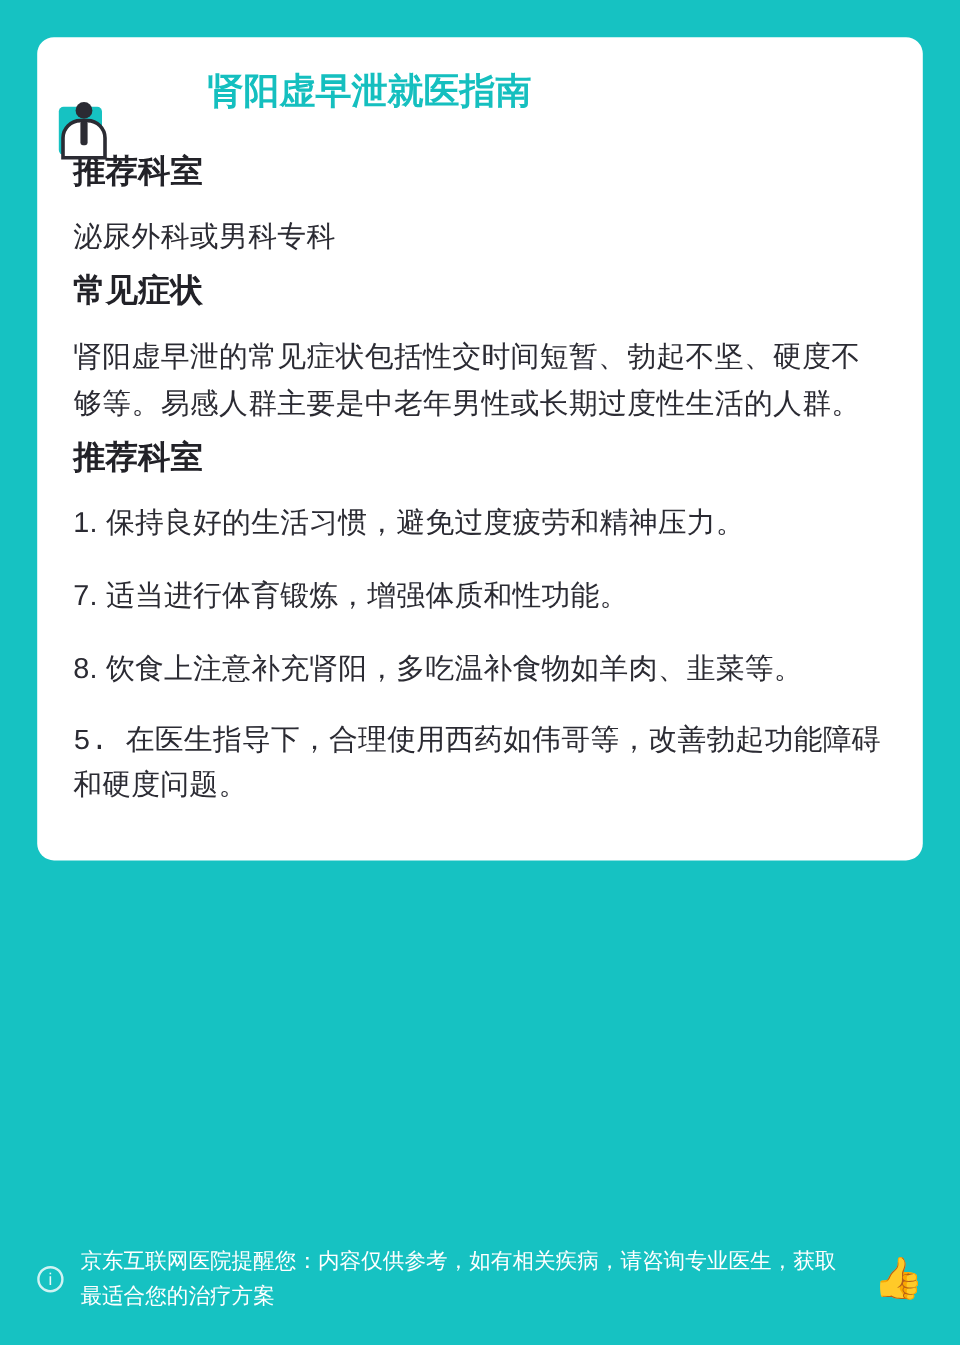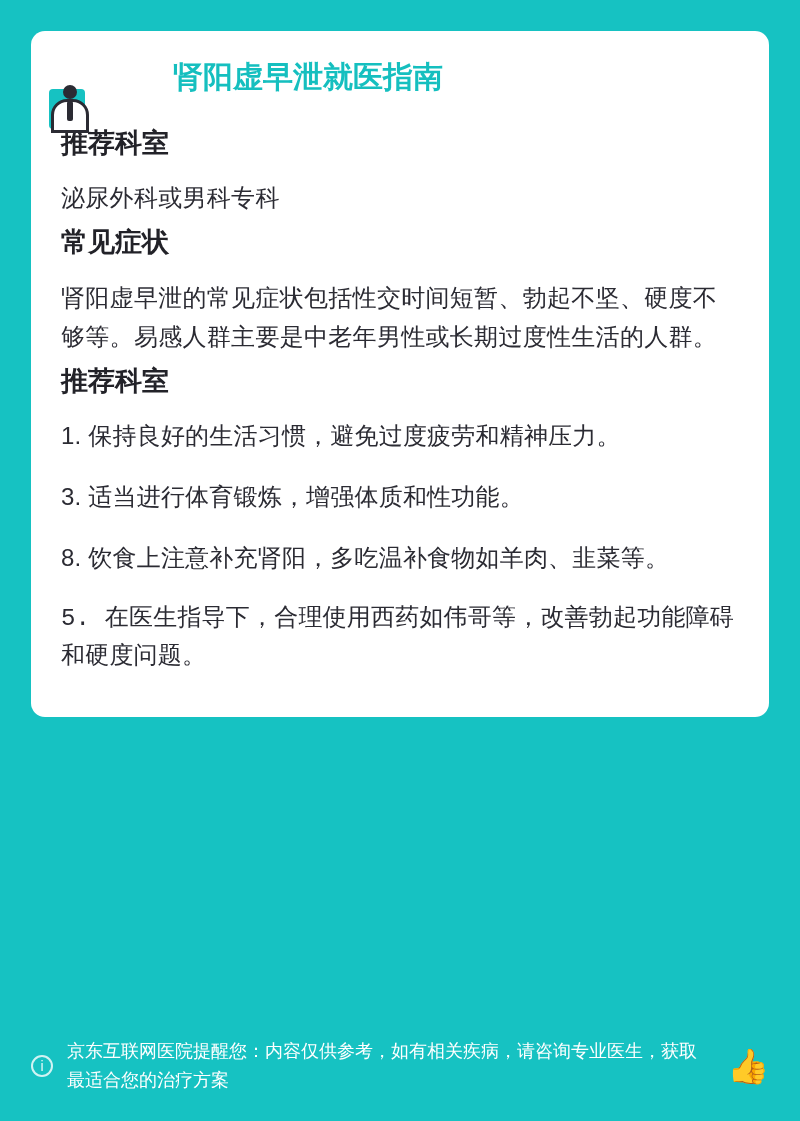--- a/index.html
+++ b/index.html
@@ -182,21 +182,21 @@
 
     <div class="section">
       <h2 class="section-title">常见症状</h2>
       <p class="body-text">肾阳虚早泄的常见症状包括性交时间短暂、勃起不坚、硬度不够等。易感人群主要是中老年男性或长期过度性生活的人群。</p>
     </div>
 
     <div class="section">
       <h2 class="section-title">推荐科室</h2>
       <div class="steps">
         <p>1. 保持良好的生活习惯，避免过度疲劳和精神压力。</p>
-        <p>3. 适当进行体育锻炼，增强体质和性功能。</p>
+        <p>7. 适当进行体育锻炼，增强体质和性功能。</p>
         <p>8. 饮食上注意补充肾阳，多吃温补食物如羊肉、韭菜等。</p>
         <p>5. 在医生指导下，合理使用西药如伟哥等，改善勃起功能障碍和硬度问题。</p>
       </div>
     </div>
 
   </div>
 
   <div class="footer">
     <div class="info-icon">i</div>
     <div class="disclaimer">京东互联网医院提醒您：内容仅供参考，如有相关疾病，请咨询专业医生，获取最适合您的治疗方案</div>

